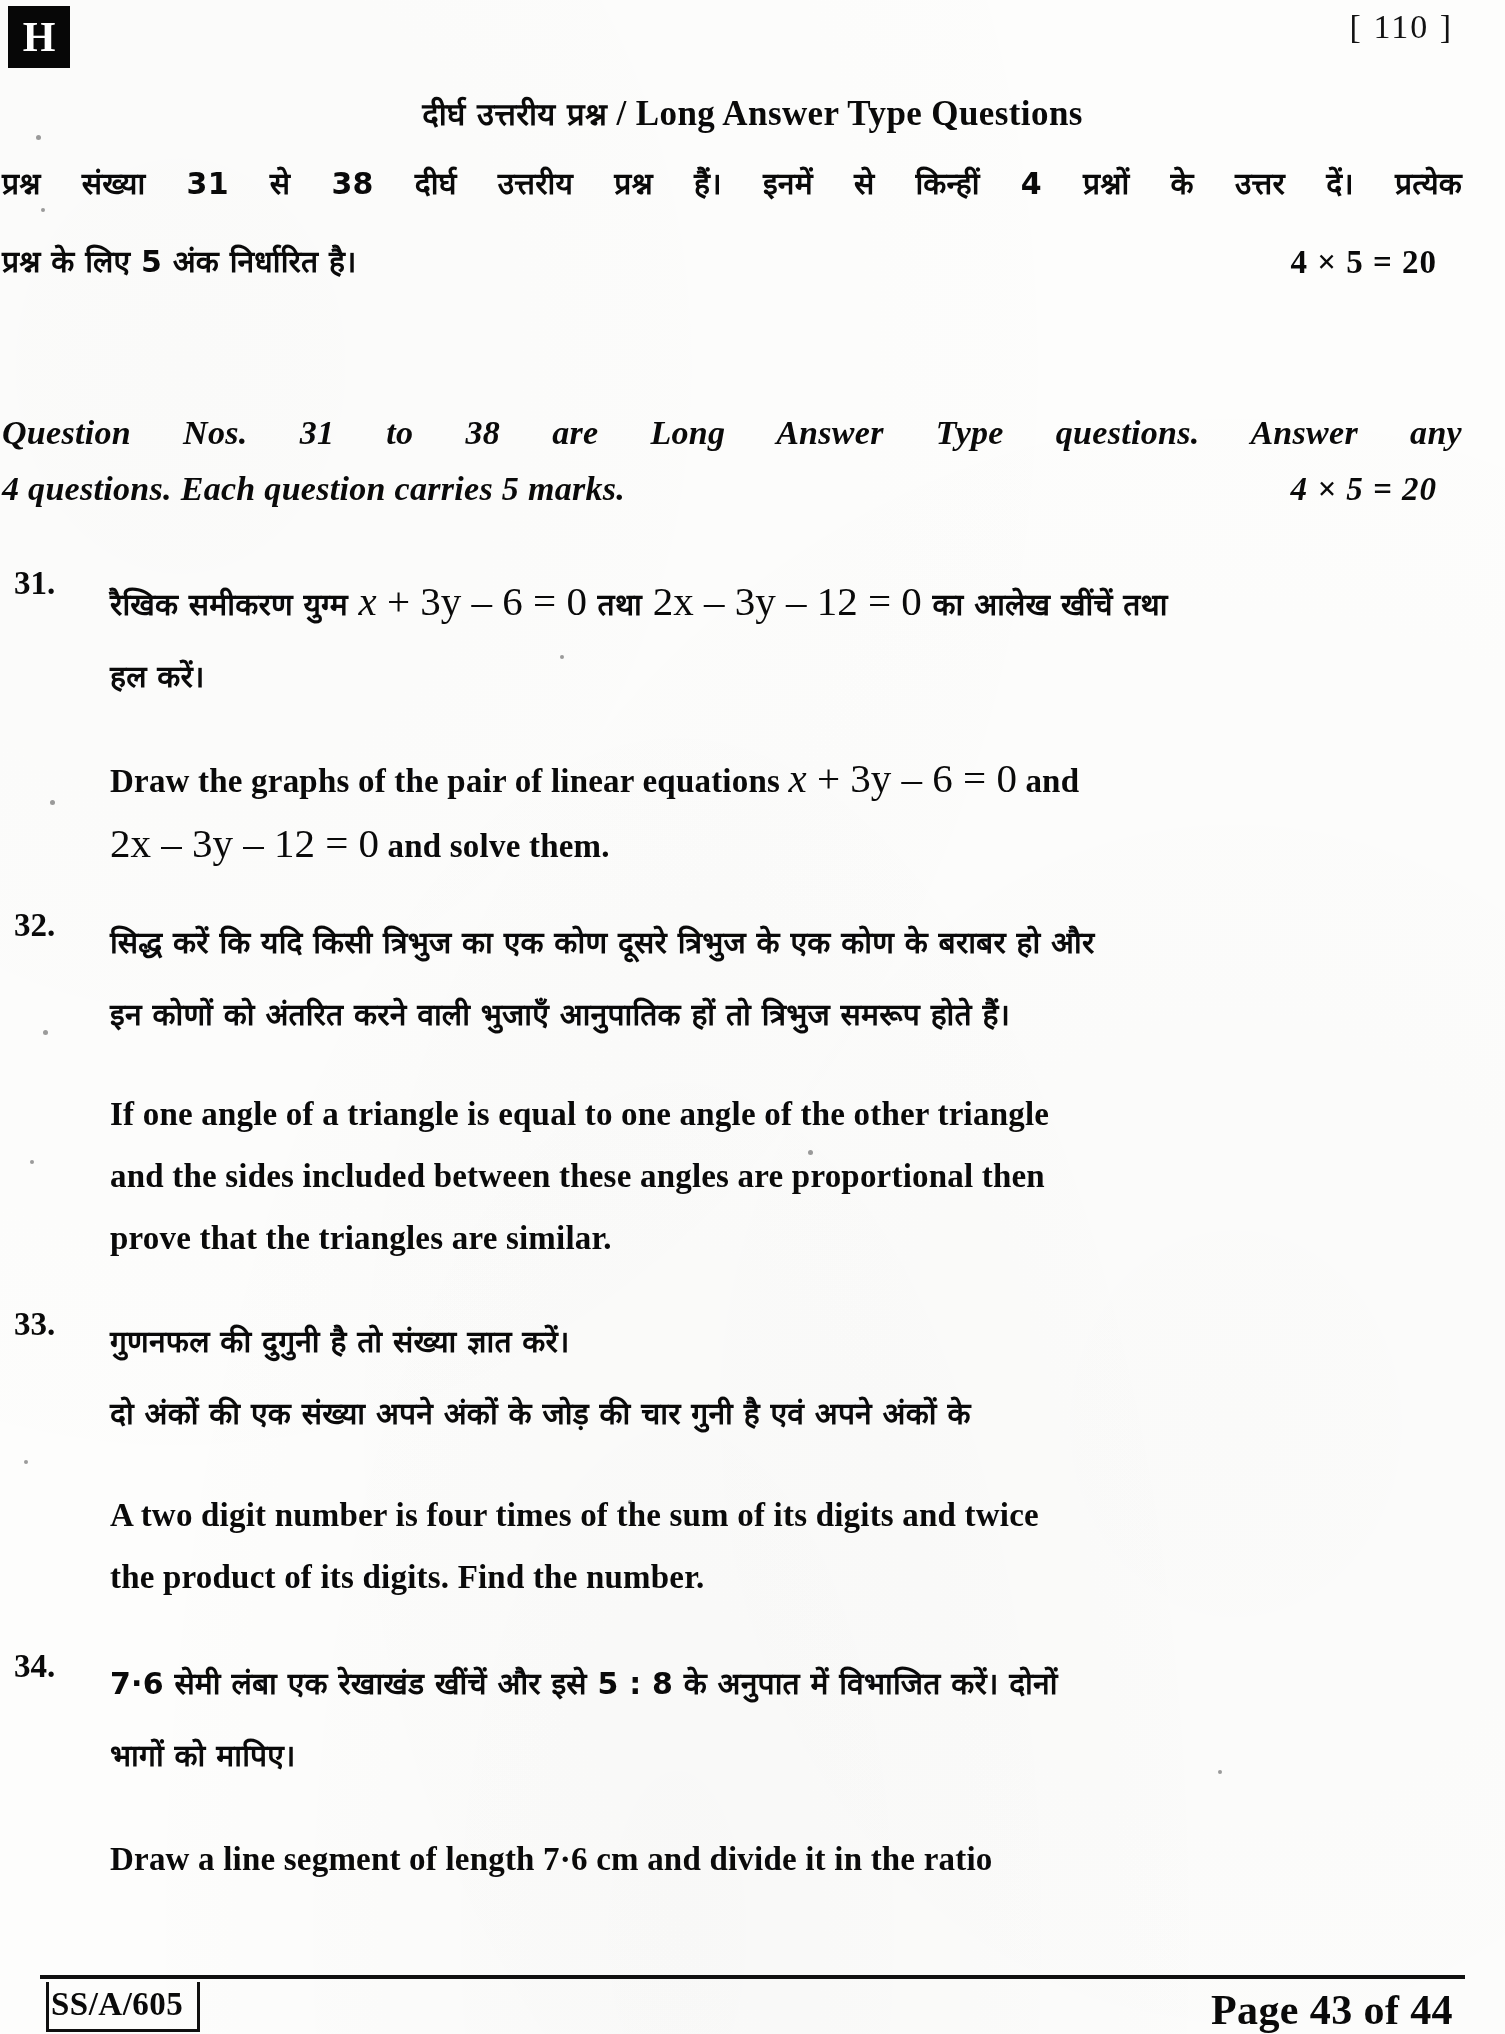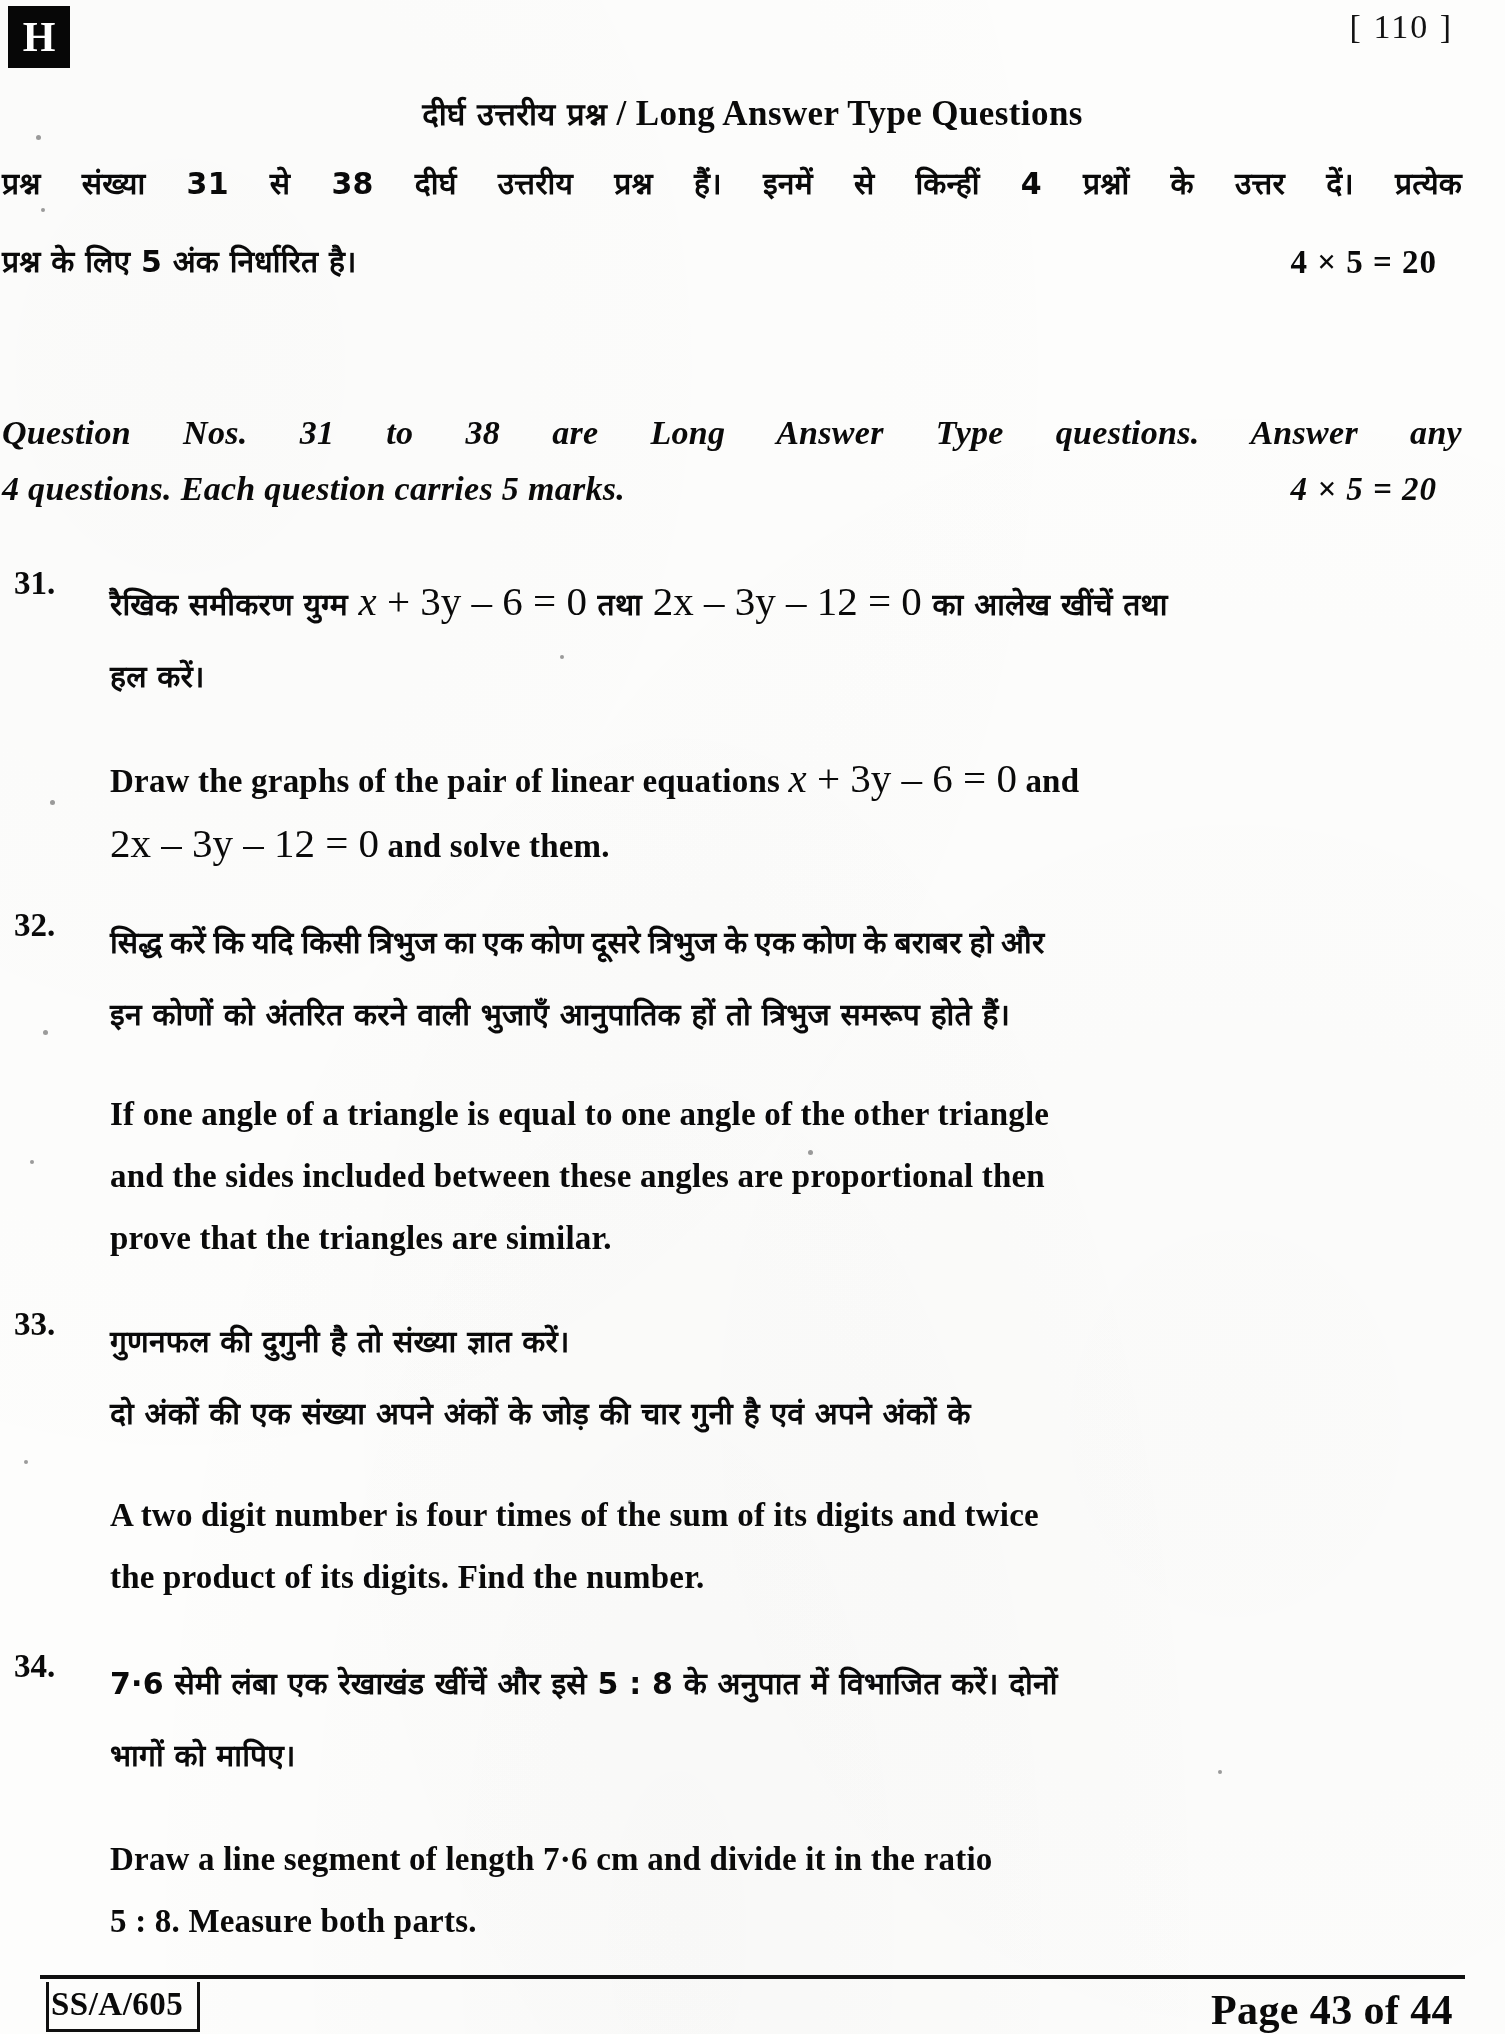--- a/index.html
+++ b/index.html
@@ -243,21 +243,21 @@
           <div class="line-hi" style="line-height: 72px;"><span>रैखिक समीकरण युग्म </span><span class="math"><i>x</i> + 3y – 6 = 0</span><span> तथा </span><span class="math">2x – 3y – 12 = 0</span><span> का आलेख खींचें तथा</span></div>
           <div class="line-hi" style="line-height: 72px;"><span>हल करें।</span></div>
           <div style="height: 34px;"></div>
           <div class="line-en" style="line-height: 62px;"><span>Draw the graphs of the pair of linear equations </span><span class="math"><i>x</i> + 3y – 6 = 0</span><span>  and</span></div>
           <div class="line-en" style="line-height: 62px;"><span class="math">2x – 3y – 12 = 0</span><span> and solve them.</span></div>
         </div>
       </div>
       <div class="qrow" style="top: 907px;">
         <div class="qnum">32.</div>
         <div class="qbody">
-          <div class="line-hi" style="line-height: 72px; font-family: Liberation Serif, serif;"><span>सिद्ध करें कि यदि किसी त्रिभुज का एक कोण दूसरे त्रिभुज के एक कोण के बराबर हो और</span></div>
+          <div class="line-hi" style="line-height: 72px;"><span>सिद्ध करें कि यदि किसी त्रिभुज का एक कोण दूसरे त्रिभुज के एक कोण के बराबर हो और</span></div>
           <div class="line-hi" style="line-height: 72px;"><span>इन कोणों को अंतरित करने वाली भुजाएँ आनुपातिक हों तो त्रिभुज समरूप होते हैं।</span></div>
           <div style="height: 32px;"></div>
           <div class="line-en" style="line-height: 62px;"><span>If one angle of a triangle is equal to one angle of the other triangle</span></div>
           <div class="line-en" style="line-height: 62px;"><span>and the sides included between these angles are proportional then</span></div>
           <div class="line-en" style="line-height: 62px;"><span>prove that the triangles are similar.</span></div>
         </div>
       </div>
       <div class="qrow" style="top: 1306px;">
         <div class="qnum">33.</div>
         <div class="qbody">
@@ -268,21 +268,20 @@
           <div class="line-en" style="line-height: 62px;"><span>the product of its digits. Find the number.</span></div>
         </div>
       </div>
       <div class="qrow" style="top: 1648px;">
         <div class="qnum">34.</div>
         <div class="qbody">
           <div class="line-hi" style="line-height: 72px;"><span>7·6 सेमी लंबा एक रेखाखंड खींचें और इसे 5 : 8 के अनुपात में विभाजित करें। दोनों</span></div>
           <div class="line-hi" style="line-height: 72px;"><span>भागों को मापिए।</span></div>
           <div style="height: 36px;"></div>
           <div class="line-en" style="line-height: 62px;"><span>Draw a line segment of length 7·6 cm and divide it in the ratio</span></div>
-          <div class="line-en" style="line-height: 62px;"><span>5 : 8. Measure both parts.</span></div>
         </div>
       </div>
     </div>
 
   <div class="footer-rule"></div>
   <div class="footer-code">SS/A/605</div>
   <div class="footer-page">Page 43 of 44</div>
 
   <span class="speck" style="left:36px;  top:135px; width:5px; height:5px;"></span>
   <span class="speck" style="left:41px;  top:208px; width:4px; height:4px;"></span>

